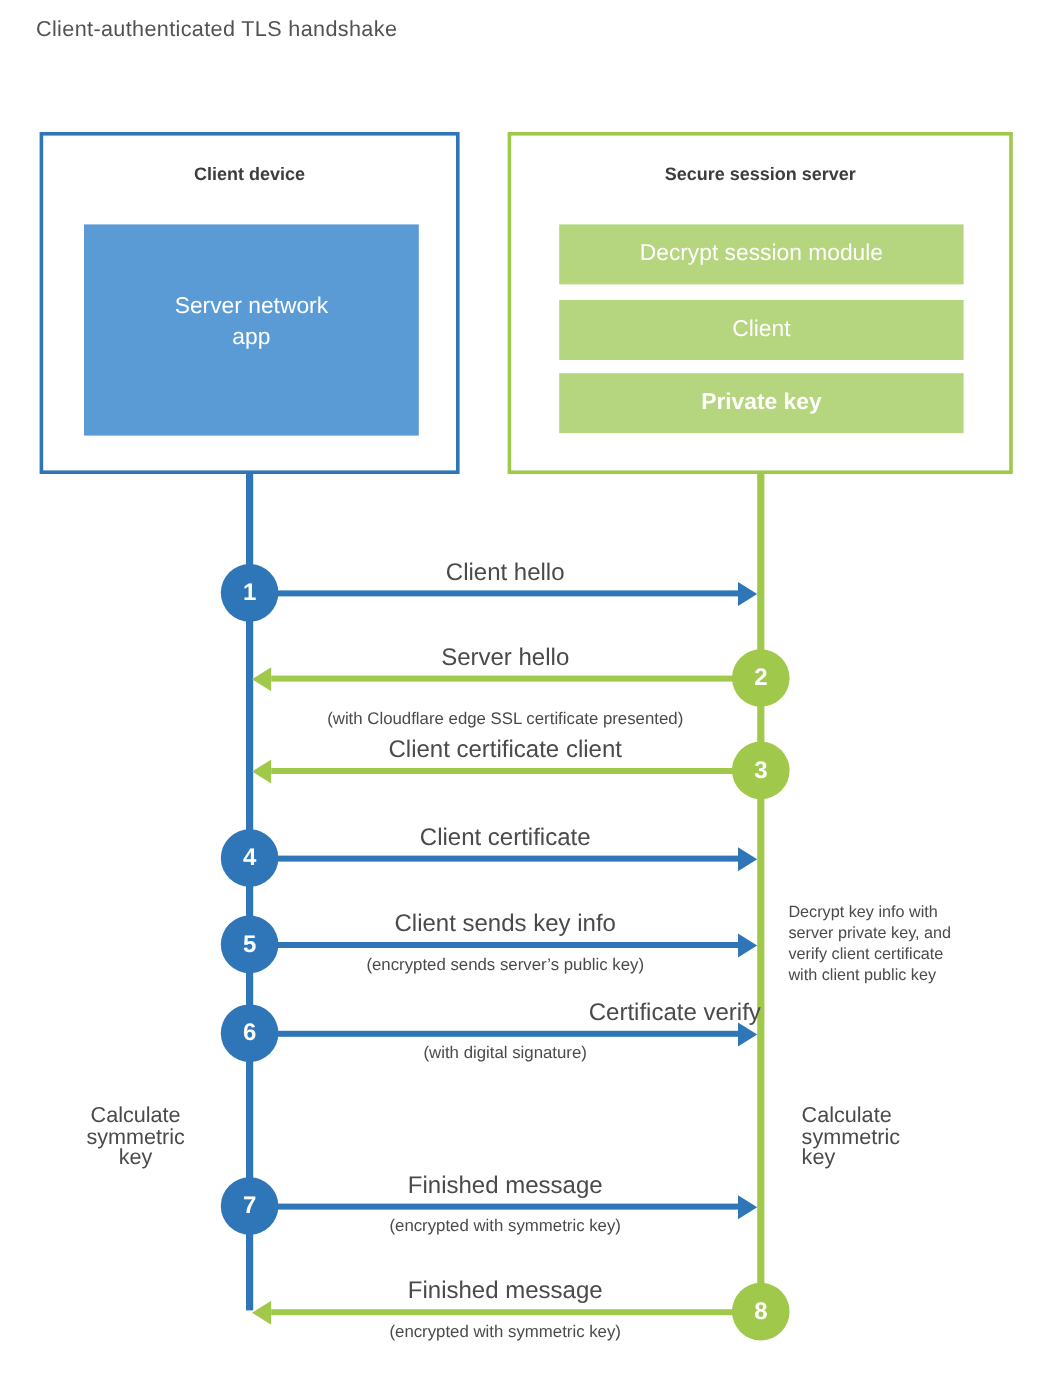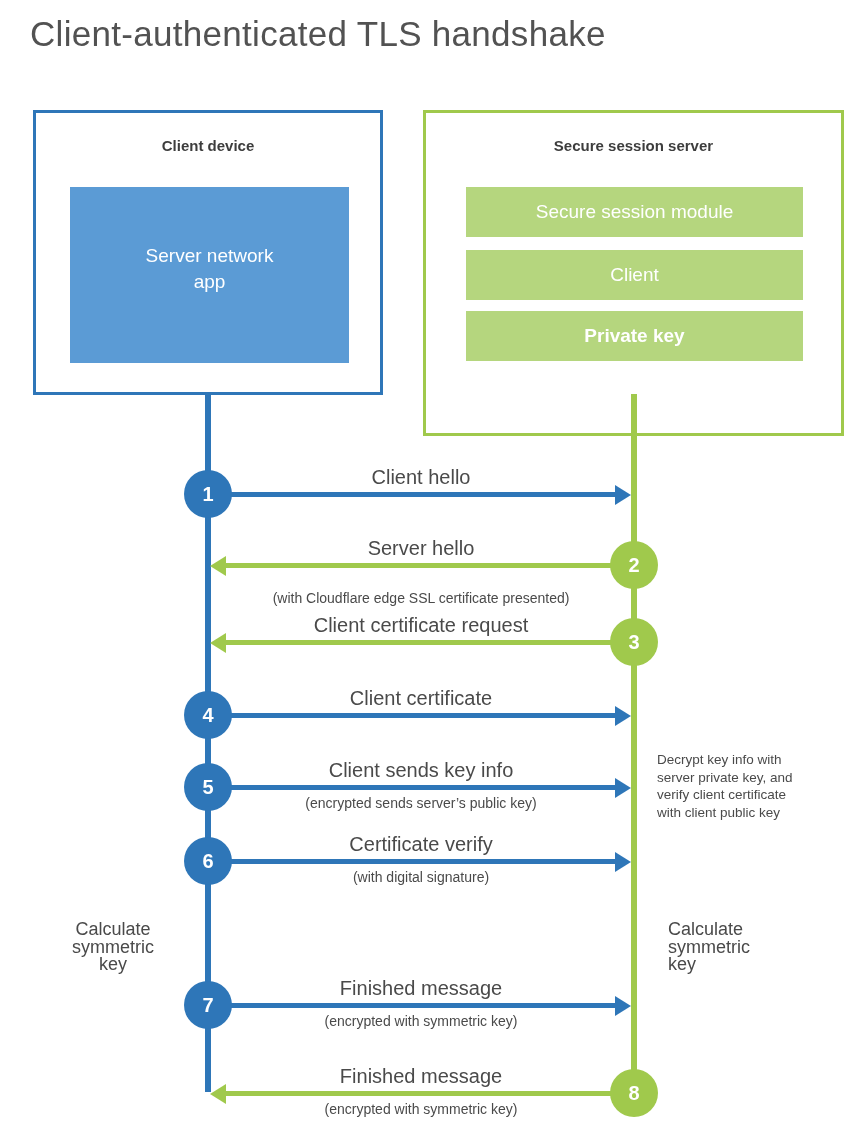--- a/index.html
+++ b/index.html
@@ -2,27 +2,27 @@
 <html><head>
 <meta charset="utf-8">
 <style>
   html,body {margin:0; padding:0; background:#ffffff;}
   .canvas {
     position:relative; width:865px; height:1146px; background:#ffffff;
     font-family:"Liberation Sans", sans-serif; overflow:hidden;
   }
   .page-title {
     position:absolute; left:30px; top:14px; margin:0;
-    font-size:35px; font-weight:300; color:#525252; letter-spacing:0.3px;
+    font-size:18px; font-weight:300; color:#525252; letter-spacing:0.3px;
   }
 
   
   .box {position:absolute; top:110px; box-sizing:border-box; background:#fff;}
   .client-box {left:33px; width:350px; height:285px; border:3px solid #2e76b8;}
-  .server-box {left:423px; width:421px; height:326px; border:3px solid #a0c94c;}
+  .server-box {left:423px; width:421px; height:285px; border:3px solid #a0c94c;}
   .box-title {margin-top:24px; text-align:center; font-size:15px; font-weight:bold; color:#3d3d3d;}
   .app-rect {
     position:absolute; left:34px; top:74px; width:279px; height:176px;
     background:#5b9bd5; display:flex; align-items:center; justify-content:center;
   }
   .app-rect span {color:#fff; font-size:19px; text-align:center; line-height:1.35; white-space:pre-line; margin-top:-12px;}
   .bar {
     position:absolute; left:40px; width:337px; height:50px; background:#b5d67e;
     color:#fff; font-size:19px; display:flex; align-items:center; justify-content:center;
   }
@@ -60,21 +60,21 @@
   
   .lbl {position:absolute; left:208px; width:426px; text-align:center; font-size:20px; color:#4a4a4a;}
   .sub {position:absolute; left:208px; width:426px; text-align:center; font-size:14px; color:#4a4a4a;}
 
   
   .s1 .circle {left:184px; top:470px;} .s1 .arr {top:492px;} .s1 .lbl {top:466px;}
   .s2 .circle {left:610px; top:541px;} .s2 .arr {top:563px;} .s2 .lbl {top:537px;} .s2 .sub {top:590px;}
   .s3 .circle {left:610px; top:618px;} .s3 .arr {top:640px;} .s3 .lbl {top:614px;}
   .s4 .circle {left:184px; top:691px;} .s4 .arr {top:713px;} .s4 .lbl {top:687px;}
   .s5 .circle {left:184px; top:763px;} .s5 .arr {top:785px;} .s5 .lbl {top:759px;} .s5 .sub {top:795px;}
-  .s6 .circle {left:184px; top:837px;} .s6 .arr {top:859px;} .s6 .lbl {top:833px;} .s6 .sub {869px; top:869px;}
+  .s6 .circle {left:184px; top:837px;} .s6 .arr {top:859px;} .s6 .lbl {top:833px;text-align:right;} .s6 .sub {869px; top:869px;}
   .s7 .circle {left:184px; top:981px;} .s7 .arr {top:1003px;} .s7 .lbl {top:977px;} .s7 .sub {top:1013px;}
   .s8 .circle {left:610px; top:1069px;} .s8 .arr {top:1091px;} .s8 .lbl {top:1065px;} .s8 .sub {top:1101px;}
 
   
   .note {
     position:absolute; left:657px; top:751px; width:180px;
     font-size:13.5px; line-height:17.5px; color:#4a4a4a; white-space:pre-line;
   }
   .calc {
     font-size:18px; line-height:17.5px; color:#4a4a4a; white-space:pre-line;
@@ -93,21 +93,21 @@
   <div class="box client-box">
     <div class="box-title">Client device</div>
     <div class="app-rect">
       <span>Server network
 app</span>
     </div>
   </div>
 
   <div class="box server-box">
     <div class="box-title">Secure session server</div>
-    <div class="bar bar1">Secure session module</div>
+    <div class="bar bar1">Decrypt session module</div>
     <div class="bar bar2">Client</div>
     <div class="bar bar3">Private key</div>
   </div>
 
   <div class="vline blue-line"></div>
   <div class="vline green-line"></div>
 
   <div class="s1">
     <div class="arr arr-r"></div>
     <div class="circle c-blue">1</div>
@@ -117,21 +117,21 @@
   <div class="s2">
     <div class="arr arr-l"></div>
     <div class="circle c-green">2</div>
     <div class="lbl">Server hello</div>
     <div class="sub">(with Cloudflare edge SSL certificate presented)</div>
   </div>
 
   <div class="s3">
     <div class="arr arr-l"></div>
     <div class="circle c-green">3</div>
-    <div class="lbl">Client certificate request</div>
+    <div class="lbl">Client certificate client</div>
   </div>
 
   <div class="s4">
     <div class="arr arr-r"></div>
     <div class="circle c-blue">4</div>
     <div class="lbl">Client certificate</div>
   </div>
 
   <div class="s5">
     <div class="arr arr-r"></div>

